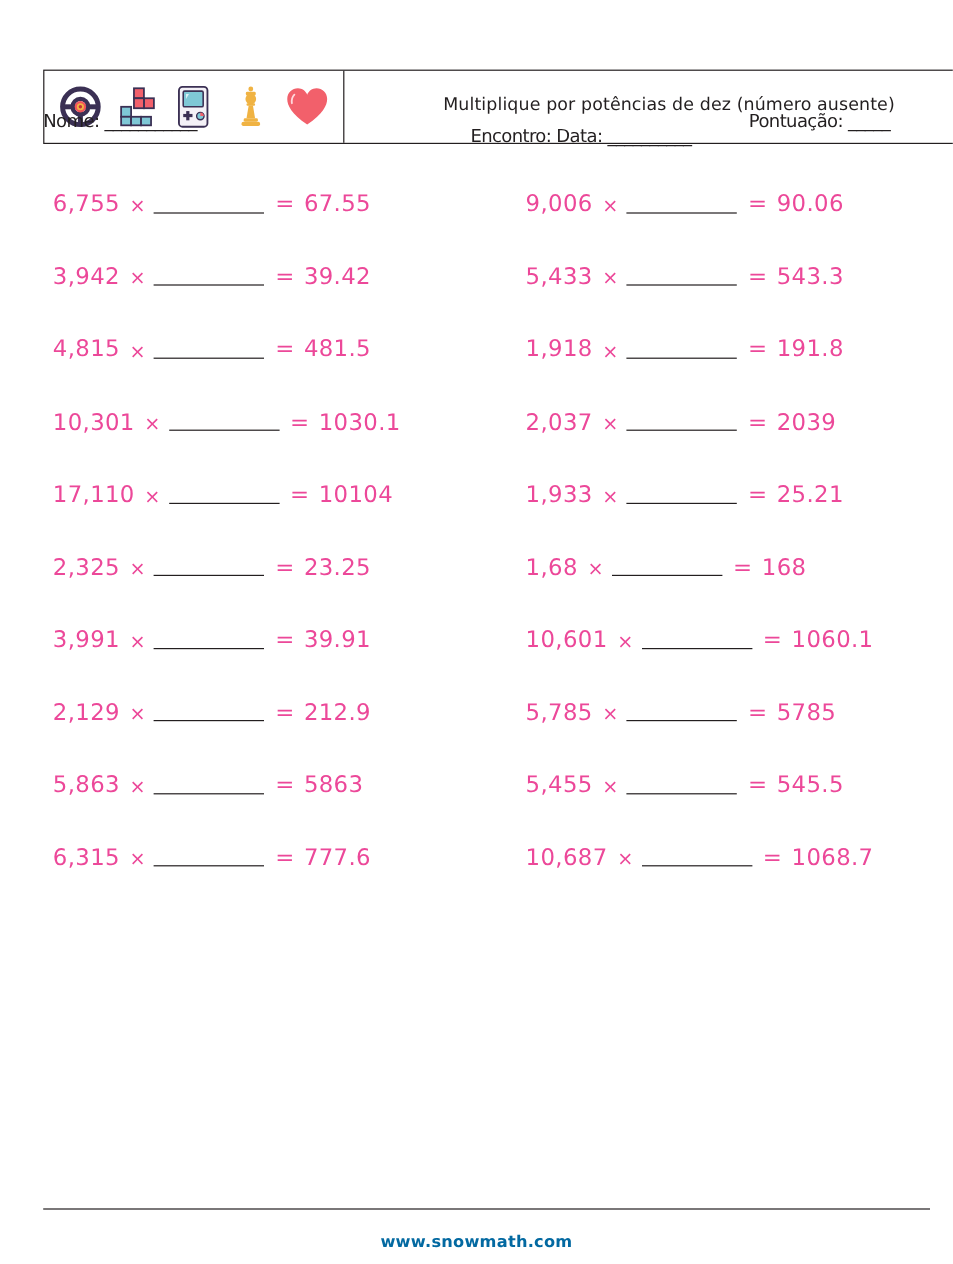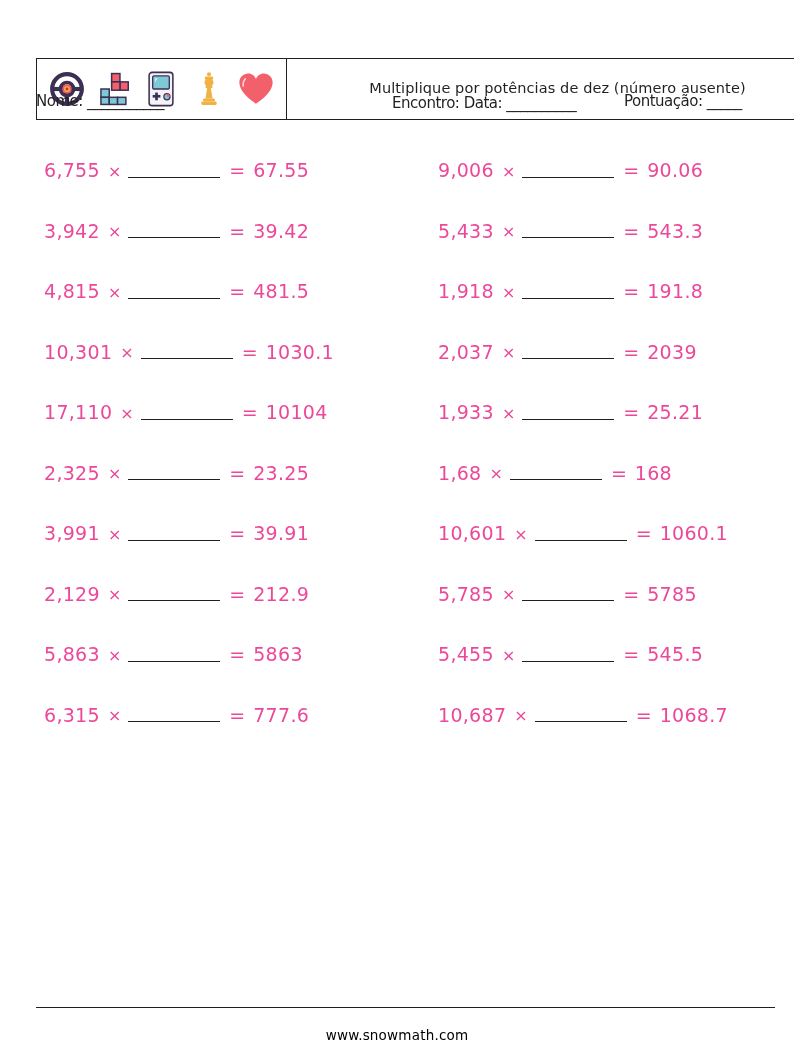--- a/index.html
+++ b/index.html
@@ -66,21 +66,21 @@
   .meta-row {
     position: absolute;
     left: 36px;
     top: 92px;
     width: 739px;
     height: 24px;
     font-size: 15px;
     color: #231f20;
   }
   .meta-name  { position: absolute; left: 0px;   top: 0; white-space: nowrap; }
-  .meta-date  { position: absolute; left: 356px; top: 2px; white-space: nowrap; }
+  .meta-date  { position: absolute; left: 356px; top: 12px; white-space: nowrap; }
   .meta-score { position: absolute; left: 588px; top: 0; white-space: nowrap; }
   .rule { letter-spacing: -0.5px; }
 
   
   .sheet {
     position: absolute;
     left: 36px;
     top: 140px;
     width: 739px;
   }
@@ -126,22 +126,22 @@
     width: 739px;
     border-top: 1.6px solid #231f20;
   }
   .footer-text {
     position: absolute;
     left: 0;
     top: 1027px;
     width: 794px;
     text-align: center;
     font-size: 13.5px;
-    font-weight: normal;
-    color: #000000;
+    font-weight: bold;
+    color: #0369a1;
     letter-spacing: 0.2px;
   }
 </style>
 </head>
 <body>
 
 <div class="header-box">
 
   <div class="icon-strip">
 

